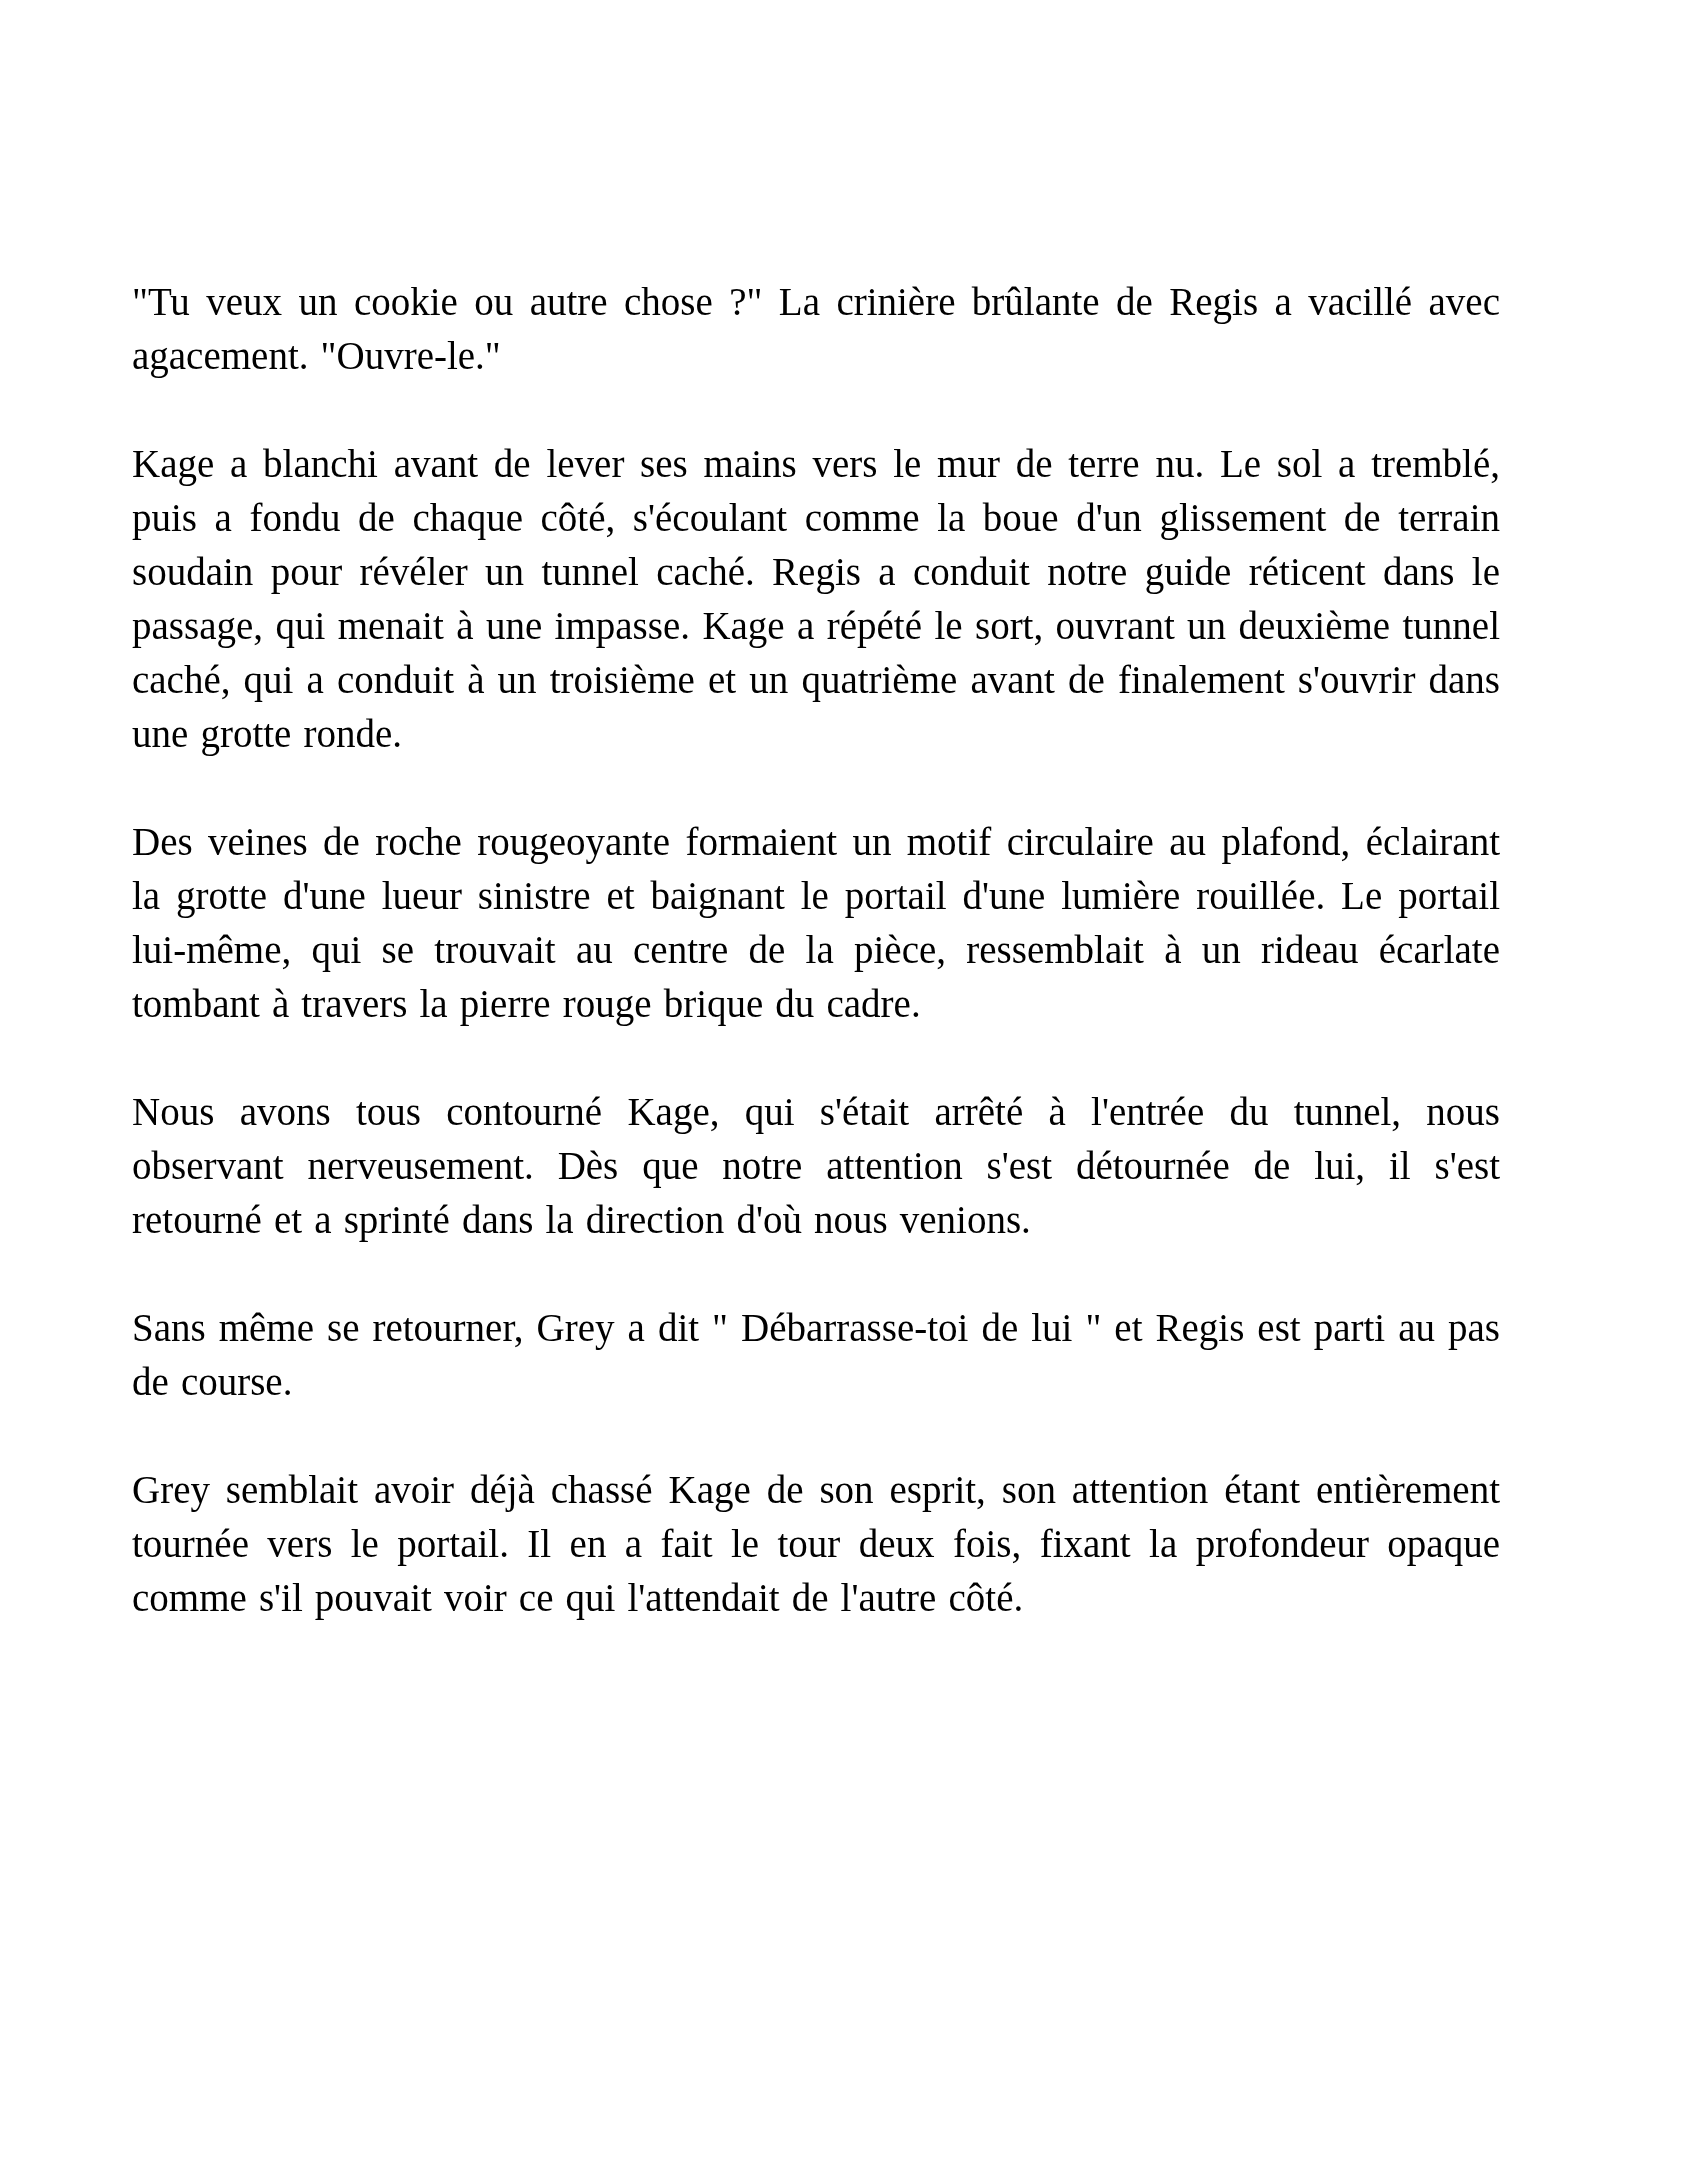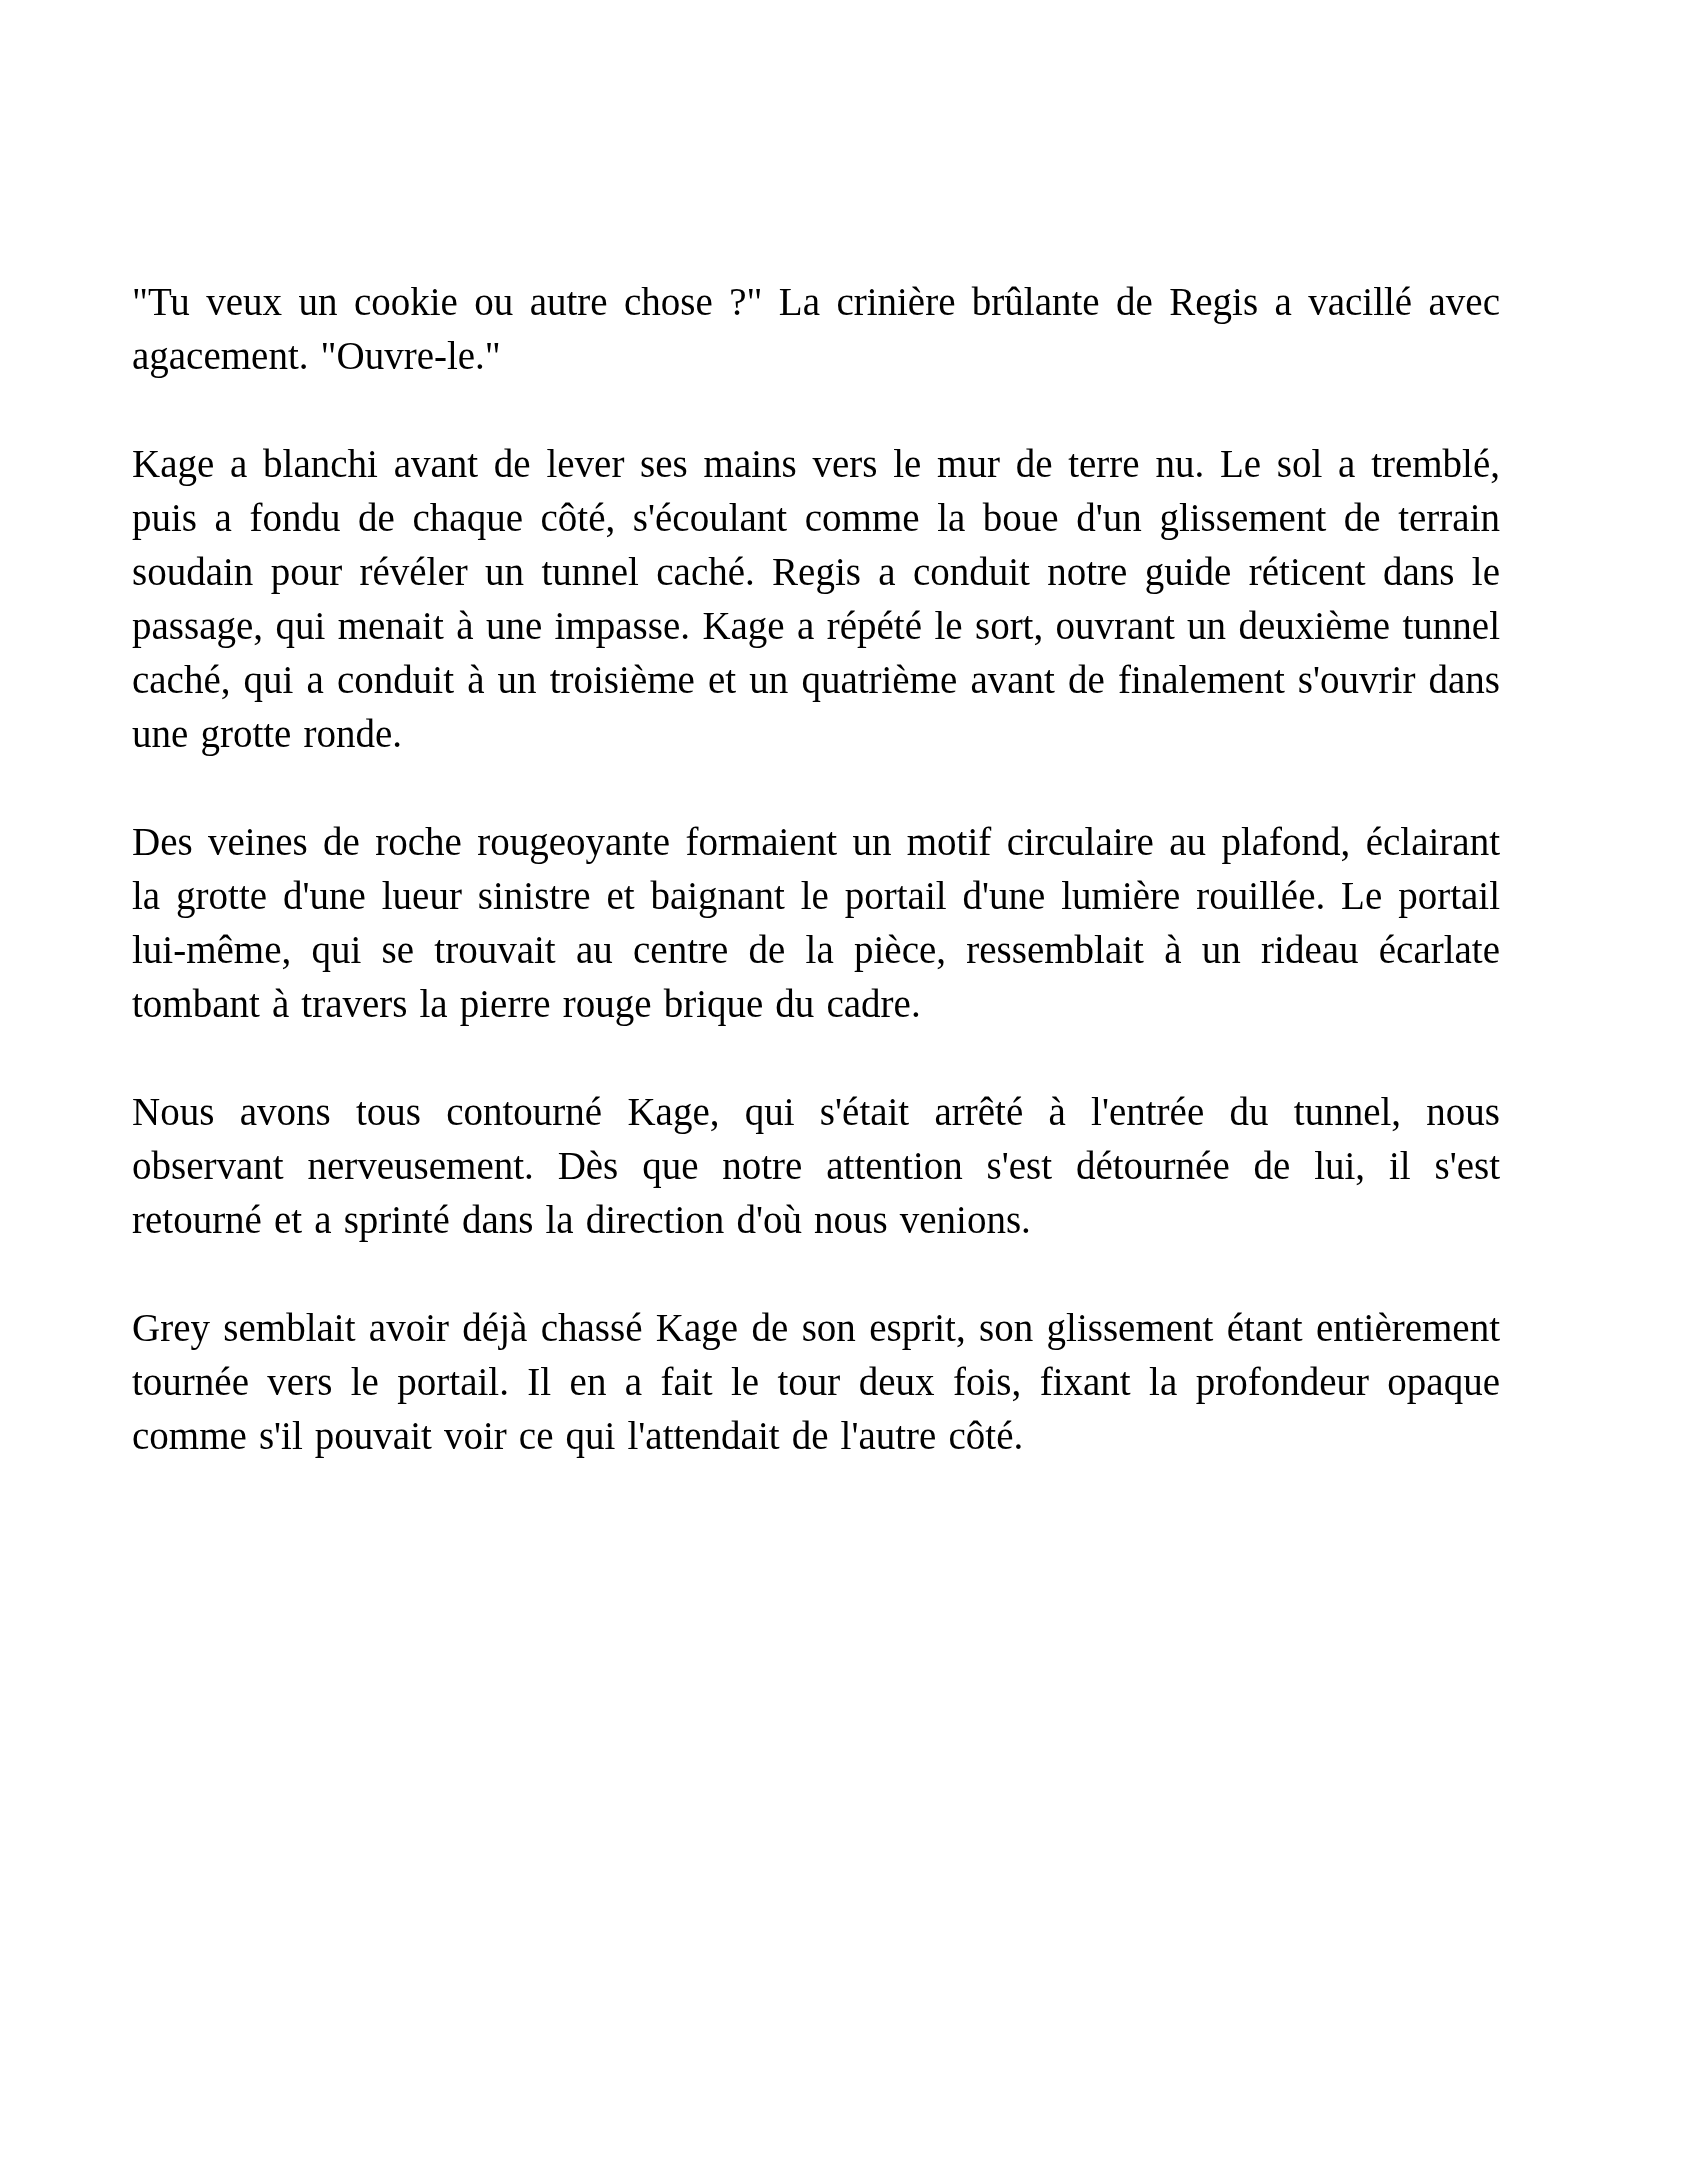--- a/index.html
+++ b/index.html
@@ -32,16 +32,17 @@
 </style>
 </head>
 <body>
 
 <div class="page">
   <div class="text-block">
     <p>"Tu veux un cookie ou autre chose ?" La crinière brûlante de Regis a vacillé avec agacement. "Ouvre-le."</p>
     <p>Kage a blanchi avant de lever ses mains vers le mur de terre nu. Le sol a tremblé, puis a fondu de chaque côté, s'écoulant comme la boue d'un glissement de terrain soudain pour révéler un tunnel caché. Regis a conduit notre guide réticent dans le passage, qui menait à une impasse. Kage a répété le sort, ouvrant un deuxième tunnel caché, qui a conduit à un troisième et un quatrième avant de finalement s'ouvrir dans une grotte ronde.</p>
     <p>Des veines de roche rougeoyante formaient un motif circulaire au plafond, éclairant la grotte d'une lueur sinistre et baignant le portail d'une lumière rouillée. Le portail lui-même, qui se trouvait au centre de la pièce, ressemblait à un rideau écarlate tombant à travers la pierre rouge brique du cadre.</p>
     <p>Nous avons tous contourné Kage, qui s'était arrêté à l'entrée du tunnel, nous observant nerveusement. Dès que notre attention s'est détournée de lui, il s'est retourné et a sprinté dans la direction d'où nous venions.</p>
-    <p>Grey semblait avoir déjà chassé Kage de son esprit, son glissement étant entièrement tournée vers le portail. Il en a fait le tour deux fois, fixant la profondeur opaque comme s'il pouvait voir ce qui l'attendait de l'autre côté.</p>
+    <p>Sans même se retourner, Grey a dit " Débarrasse-toi de lui " et Regis est parti au pas de course.</p>
+    <p>Grey semblait avoir déjà chassé Kage de son esprit, son attention étant entièrement tournée vers le portail. Il en a fait le tour deux fois, fixant la profondeur opaque comme s'il pouvait voir ce qui l'attendait de l'autre côté.</p>
   </div>
 </div>
 
 
 </body></html>

